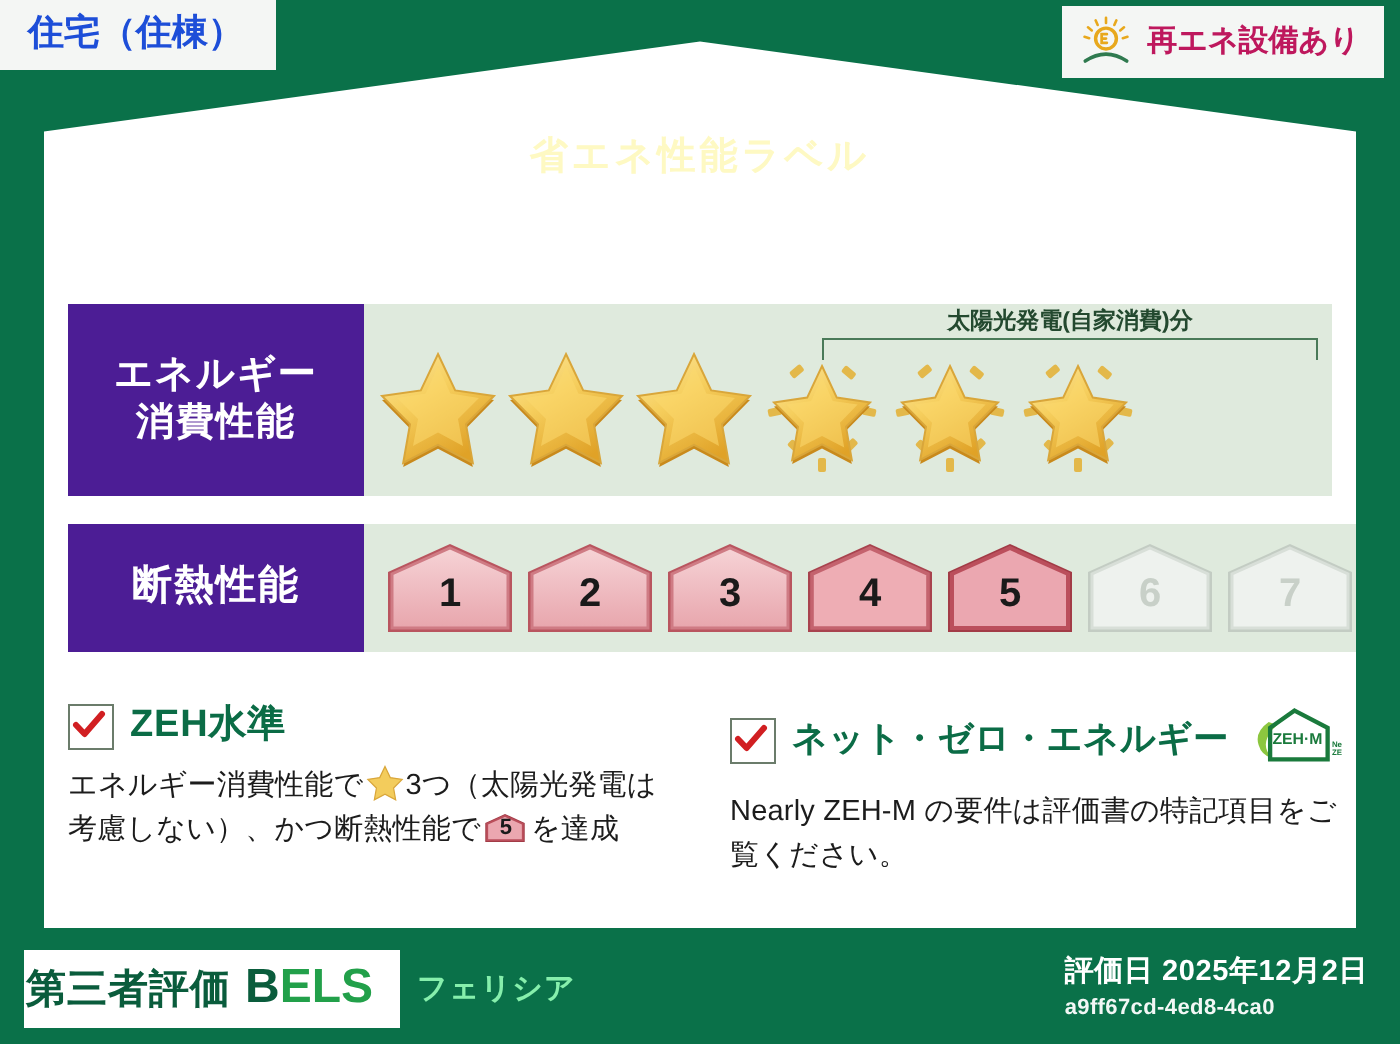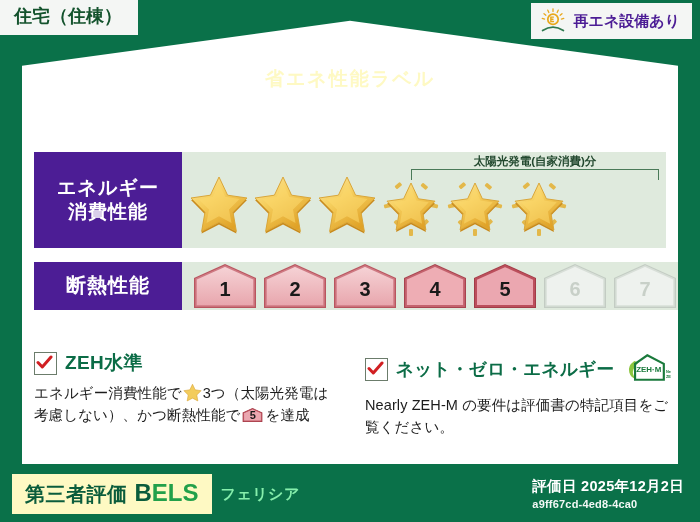--- a/index.html
+++ b/index.html
@@ -24,36 +24,36 @@
     background:#ffffff;
     clip-path: polygon(0% 11.5%, 50% 1.5%, 100% 11.5%, 100% 100%, 0% 100%);
   }
 
   
   .tag-housing {
     position:absolute; left:0; top:0;
     background:#f4f6f4;
     padding:7px 16px 8px 14px;
     font-size:18px; font-weight:bold;
-    color:#14532d;
+    color:#1d4ed8;
     letter-spacing:0px;
     line-height:1.1;
     z-index:6;
   }
 
   
   .badge-renew {
     position:absolute; right:8px; top:3px;
     background:#f4f6f4;
     padding:5px 12px 5px 8px;
     display:flex; align-items:center; gap:7px;
     z-index:6;
   }
   .badge-renew .btxt {
-    font-size:15px; font-weight:bold; color:#4c1d95;
+    font-size:15px; font-weight:bold; color:#be185d;
     line-height:1.1;
   }
   .sun-icon { width:28px; height:26px; display:block; }
 
   
   .title-wrap {
     position:absolute; left:0; right:0; top:64px;
     text-align:center; z-index:5;
   }
   .title-sub {
@@ -64,21 +64,21 @@
     font-size:19px; font-weight:bold; color:#fef9c3;
     letter-spacing:2px; line-height:1.25; margin-top:3px;
   }
 
   
   .row {
     position:absolute; display:flex; align-items:stretch;
     left:34px; right:34px;
   }
   .row-energy { top:152px; height:96px; }
-  .row-insul  { top:262px; height:48px; }
+  .row-insul  { top:262px; height:64px; }
 
   .row-label {
     background:#4c1d95;
     color:#ffffff;
     display:flex; flex-direction:column;
     align-items:center; justify-content:center;
     font-weight:bold;
     flex:0 0 148px;
     line-height:1.28;
     letter-spacing:1px;
@@ -165,23 +165,23 @@
     font-style:normal; font-size:11px; font-weight:bold;
     color:#1a1a1a; text-align:center; line-height:1;
   }
 
   
   .footer {
     position:absolute; left:0; right:0; bottom:0; height:56px;
     display:flex; align-items:center; z-index:5;
   }
   .bels-box {
-    background:#fef9c3;
+    background:#ffffff;
     margin-left:12px;
-    padding:5px 13px 6px 13px;
+    padding:5px 13px 6px 1px;
     display:flex; align-items:baseline; gap:7px;
   }
   .bels-jp { font-size:20px; font-weight:bold; color:#0a5c3c; letter-spacing:0.5px; }
   .bels-b  { font-size:24px; font-weight:bold; color:#0a5c3c; letter-spacing:0px; }
   .bels-els{ font-size:24px; font-weight:bold; color:#22a04a; letter-spacing:0px; }
   .company {
     color:#86efac; font-size:15px; font-weight:bold;
     margin-left:9px; letter-spacing:0.5px;
   }
   .footer-right {

